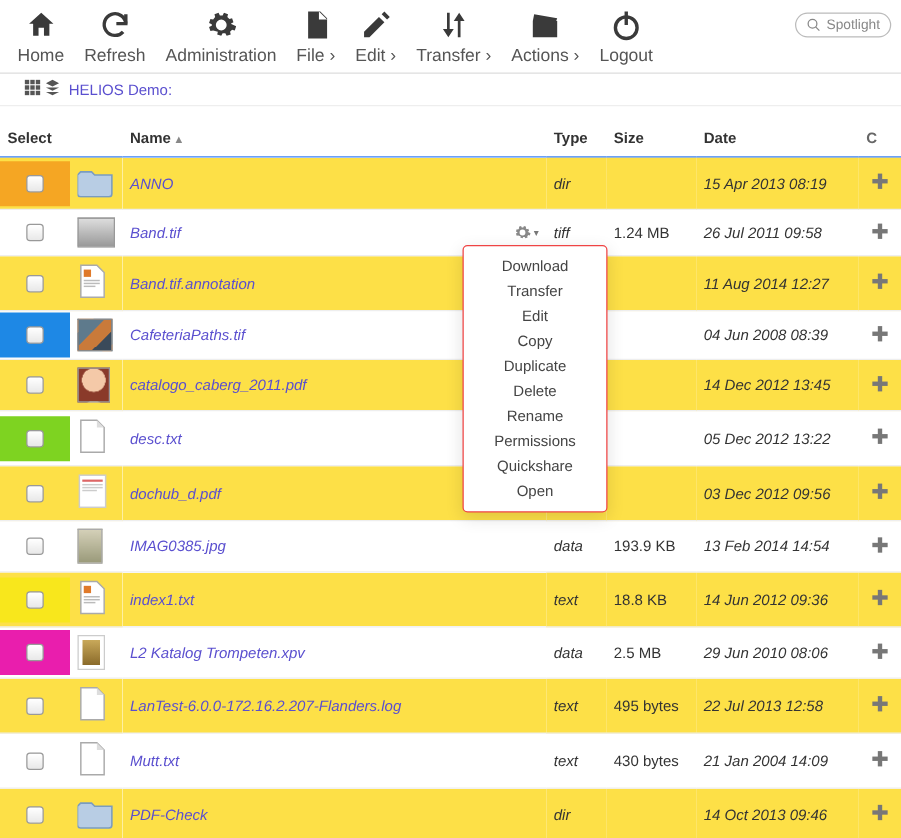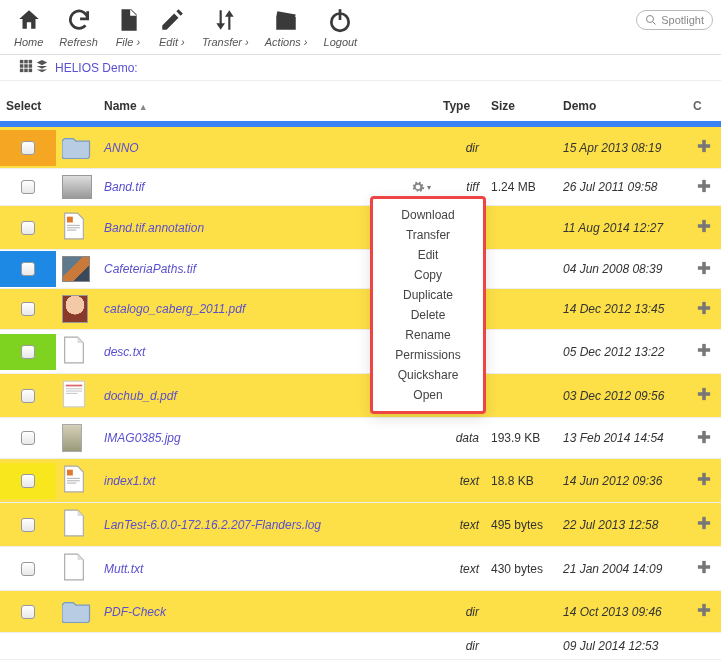--- a/index.html
+++ b/index.html
@@ -1,44 +1,44 @@
 <!DOCTYPE html>
 <html><head>
 <meta charset="utf-8">
 <style>
 * { box-sizing: border-box; margin: 0; padding: 0; }
 body { font-family: "Lucida Grande", Arial, sans-serif; font-size: 12px; color: #333; background: #fff; width: 721px; }
 .toolbar { display: flex; align-items: flex-start; padding: 4px 8px; gap: 4px; border-bottom: 1px solid #ddd; }
 .tb-item { display: flex; flex-direction: column; align-items: center; gap: 2px; padding: 2px 6px; cursor: pointer; }
 .tb-item .icon { width: 28px; height: 28px; display:flex; align-items:center; justify-content:center; color:#3a3a3a; }
-.tb-item .lbl { font-size: 11px; color: #555; white-space: nowrap; font-style: italic; }
+.tb-item .lbl { font-size: 14px; color: #555; white-space: nowrap; }
 .spotlight { margin-left: auto; display:flex; align-items:center; border:1px solid #bbb; border-radius: 12px; padding: 2px 8px; height: 20px; margin-top: 6px; font-size:11px; color:#888; background:#fff; }
 .spotlight svg { margin-right:4px; }
 .breadcrumb-row { display:flex; align-items:center; padding: 4px 19px; font-size: 12px; border-bottom: 1px solid #eee; }
 .breadcrumb-row .grid-icons { display:flex; gap:2px; margin-right:6px; }
 .breadcrumb-row .path { color: #5a4fcf; }
 .breadcrumb-row .status { margin-left:auto; color:#333; font-size:12px; }
 .table { width: 100%; border-collapse: collapse; margin-top: 10px; }
-.table th { text-align:left; font-weight:bold; font-size:12px; padding: 8px 6px; background:#fff; border-bottom: 6px solid #3b82f6; margin-top: 25px; }
+.table th { text-align:left; font-weight:bold; font-size:12px; padding: 8px 6px; background:#fff; border-bottom: 1px solid #3b82f6; margin-top: 25px; }
 .table td { padding: 6px; font-size: 12px; border-bottom: 1px solid #eee; vertical-align: middle; }
 .table tr.even { background: #fde047; }
 .table tr.odd { background: #fff; }
 .select-cell { width: 56px; text-align:center; }
 .select-box { width: 56px; height: 36px; display:flex; align-items:center; justify-content:center; }
 .checkbox { width: 14px; height: 14px; border-radius: 3px; border: 1px solid #999; background: linear-gradient(#fff,#e8e8e8); display:inline-block; }
 .icon-cell { width: 36px; }
 .filename { color: #5a4fcf; font-style: italic; }
 .filename-cell { position: relative; }
 .gear-btn { position:absolute; right:6px; top:50%; transform:translateY(-50%); display:flex; align-items:center; gap:2px; color:#888; cursor:pointer; }
-.type-cell { width: 48px; font-style: italic; text-align: right; }
+.type-cell { width: 48px; font-style: italic; }
 .size-cell { width: 72px; text-align:left; padding-right:10px; }
 .date-cell { width: 130px; font-style: italic; }
 .plus-cell { width: 34px; text-align:center; color:#666; }
 .sort-ind { font-size: 9px; color:#888; margin-left:2px; }
-.context-menu { position:absolute; background:#fff; border:3px solid #ef4444; border-radius:4px; box-shadow: 0 4px 14px rgba(0,0,0,0.12); padding: 6px 0; width: 116px; z-index: 100; }
+.context-menu { position:absolute; background:#fff; border:1px solid #ef4444; border-radius:4px; box-shadow: 0 4px 14px rgba(0,0,0,0.12); padding: 6px 0; width: 116px; z-index: 100; }
 .context-menu .mi { padding: 3px 16px; font-size:12px; color:#444; text-align:center; cursor:pointer; }
 .th-name { width: auto; }
 .container { position: relative; }
 .tri { font-size:8px; color:#777; }
 </style>
 </head>
 <body>
 <div class="container">
 
 <div class="toolbar">
@@ -51,20 +51,28 @@
     <span class="lbl">Home</span>
   </div>
   <div class="tb-item">
     <span class="icon">
           <svg width="26" height="26" viewBox="0 0 24 24" fill="none" stroke="currentColor" stroke-width="2.5">
             <path d="M20 11a8 8 0 10-2 6"></path>
             <path d="M20 4v7h-7"></path>
           </svg>
         </span>
     <span class="lbl">Refresh</span>
+  </div>
+  <div class="tb-item">
+    <span class="icon">
+          <svg width="26" height="26" viewBox="0 0 24 24" fill="currentColor">
+            <path d="M12 8a4 4 0 100 8 4 4 0 000-8zm9 4l2 1-1 3-2-.5-1.5 1.5.5 2-3 1-1-2h-2l-1 2-3-1 .5-2L6 16l-2 .5-1-3 2-1v-1l-2-1 1-3 2 .5L7.5 6 7 4l3-1 1 2h2l1-2 3 1-.5 2L18 7.5l2-.5 1 3-2 1z"></path>
+          </svg>
+        </span>
+    <span class="lbl">Administration</span>
   </div>
   <div class="tb-item">
     <span class="icon">
           <svg width="26" height="26" viewBox="0 0 24 24" fill="currentColor">
             <path d="M6 2h9l5 5v15H6z"></path>
             <path fill="#fff" d="M14 2v6h6"></path>
           </svg>
         </span>
     <span class="lbl">File ›</span>
   </div>
@@ -131,21 +139,21 @@
 </div>
 
 <table class="table">
   <thead>
     <tr>
       <th class="select-cell">Select</th>
       <th style="width:36px"></th>
       <th class="th-name"><span>Name</span><span class="sort-ind">▲</span></th>
       <th class="type-cell" style="font-style:normal">Type</th>
       <th class="size-cell" style="font-style:normal;text-align:left">Size</th>
-      <th class="date-cell" style="font-style:normal">Demo</th>
+      <th class="date-cell" style="font-style:normal">Date</th>
       <th class="plus-cell">C</th>
     </tr>
   </thead>
   <tbody id="tbody">
         <tr class="even">
           <td class="select-cell" style="padding: 0px;">
             <div class="select-box" style="background: rgb(245, 166, 35);">
               <span class="checkbox"></span>
             </div>
           </td>
@@ -311,20 +319,40 @@
               <path fill="#fff" stroke="#aaa" d="M2 1h11l5 5v17H2z"></path>
               <rect x="4" y="4" width="5" height="5" fill="#e07a2a"></rect>
               <rect x="4" y="11" width="11" height="1" fill="#bbb"></rect>
               <rect x="4" y="13" width="11" height="1" fill="#bbb"></rect>
               <rect x="4" y="15" width="8" height="1" fill="#bbb"></rect>
             </svg></td>
           <td class="filename-cell"><span class="filename">index1.txt</span></td>
           <td class="type-cell">text</td>
           <td class="size-cell">18.8 KB</td>
           <td class="date-cell">14 Jun 2012 09:36</td>
+          <td class="plus-cell"><svg width="14" height="14" viewBox="0 0 16 16" fill="#777">
+              <rect x="6" y="1" width="4" height="14"></rect>
+              <rect x="1" y="6" width="14" height="4"></rect>
+            </svg></td>
+        </tr>
+        <tr class="odd">
+          <td class="select-cell" style="padding: 0px;">
+            <div class="select-box" style="background: rgb(233, 30, 173);">
+              <span class="checkbox"></span>
+            </div>
+          </td>
+          <td class="icon-cell">
+            <div style="width:22px;height:28px;background:#fff;border:1px solid #ccc;position:relative">
+              <div style="position:absolute;left:3px;top:3px;width:14px;height:20px;background:linear-gradient(#c9a95a,#8a6a2a)"></div>
+            </div>
+          </td>
+          <td class="filename-cell"><span class="filename">L2 Katalog Trompeten.xpv</span></td>
+          <td class="type-cell">data</td>
+          <td class="size-cell">2.5 MB</td>
+          <td class="date-cell">29 Jun 2010 08:06</td>
           <td class="plus-cell"><svg width="14" height="14" viewBox="0 0 16 16" fill="#777">
               <rect x="6" y="1" width="4" height="14"></rect>
               <rect x="1" y="6" width="14" height="4"></rect>
             </svg></td>
         </tr>
         <tr class="even">
           <td class="select-cell" style="padding: 0px;">
             <div class="select-box">
               <span class="checkbox"></span>
             </div>

